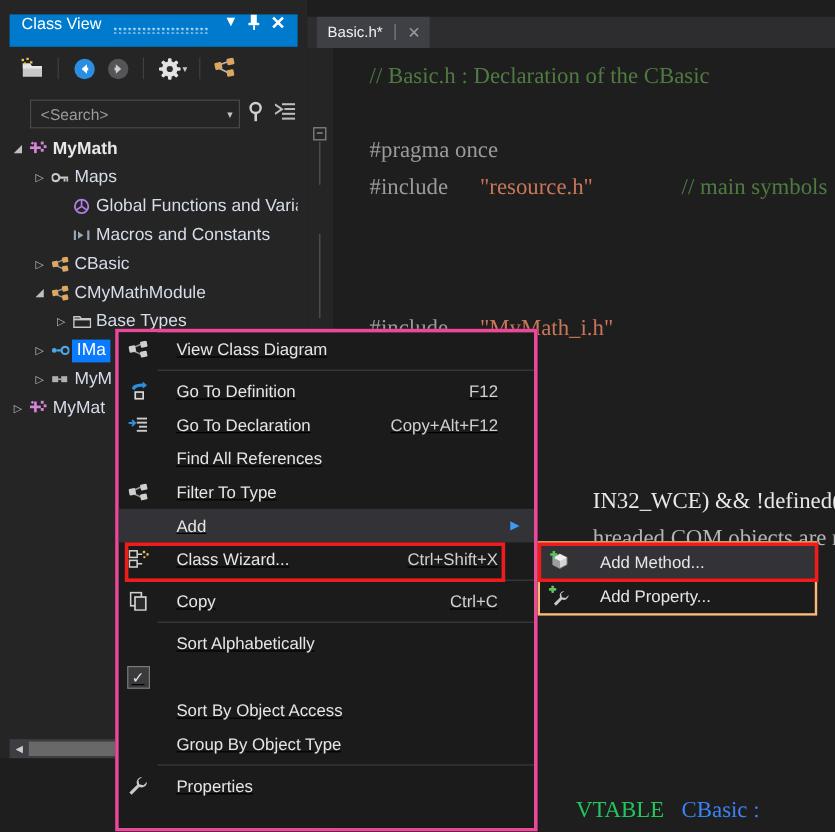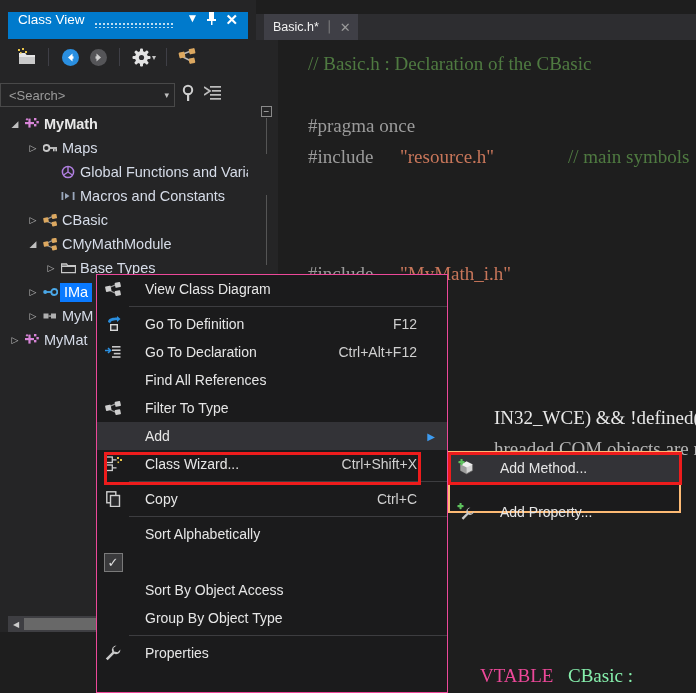--- a/index.html
+++ b/index.html
@@ -36,22 +36,22 @@
   #code {
     position: absolute; left: 22px; top: 40px; width: 418px; height: 653px;
     background: #1e1e1e; overflow: hidden;
     font-family: "Liberation Serif", "DejaVu Serif", serif;
     font-size: 19px; line-height: 31px;
     white-space: pre; color: #d4d4d4;
   }
   .c-comment { color: #4f7a41; }
   .c-pre     { color: #9b9b9b; }
   .c-str     { color: #c8765a; }
-  .c-kw      { color: #ec4899; }
-  .c-type    { color: #86efac; }
+  .c-kw      { color: #22c55e; }
+  .c-type    { color: #3b82f6; }
   .c-plain   { color: #b5b5b5; }
   .c-white   { color: #e8e8e8; }
   .code-line { position: absolute; left: 10px; }
   .fold-box {
     position: absolute; width: 11px; height: 11px;
     border: 1px solid #8a8a8a; color: #c0c0c0;
     font-family: "Liberation Sans", sans-serif;
     font-size: 10px; line-height: 9px; text-align: center;
   }
   .fold-line { position: absolute; width: 1px; background: #555; }
@@ -80,21 +80,21 @@
   #cv-close { font-size: 15px; font-weight: bold; }
 
   #cv-toolbar {
     position: absolute; left: 8px; top: 41px; width: 240px; height: 32px;
     display: flex; align-items: center; gap: 2px; padding-left: 6px;
   }
   .tb-sep { width: 1px; height: 18px; background: #3f3f46; margin: 0 6px; }
   .tb-icon { width: 26px; height: 26px; display: flex; align-items: center; justify-content: center; }
 
   #cv-searchrow {
-    position: absolute; left: 0; top: 82px; width: 240px; height: 26px;
+    position: absolute; left: 25px; top: 82px; width: 240px; height: 26px;
     display: flex; align-items: center; gap: 6px;
   }
   #cv-search {
     width: 175px; height: 24px; background: #252526;
     border: 1px solid #494949; color: #9a9a9a;
     display: flex; align-items: center; justify-content: space-between;
     padding: 0 5px 0 8px; font-size: 13px;
   }
   #cv-search .sc-caret { color: #c0c0c0; font-size: 9px; }
 
@@ -124,21 +124,21 @@
   }
   #cv-hscroll .hs-thumb {
     position: absolute; left: 16px; top: 2px; width: 76px; height: 12px;
     background: #686868;
   }
   #cv-below { position: absolute; left: 0; top: 632px; width: 256px; height: 61px; background: #1e1e1e; }
 
   
   #ctxmenu {
     position: absolute; left: 96px; top: 274px; width: 352px; height: 419px;
-    background: #1b1b1c; border: 1px solid #ec4899;
+    background: #1b1b1c; border: 3px solid #ec4899; text-decoration: underline;
   }
   #ctx-rail {
     position: absolute; left: 0; top: 0; width: 32px; height: 100%;
     background: #1b1b1c;
   }
   .mi {
     position: relative; height: 28px; display: flex; align-items: center;
     color: #e6e6e6; font-size: 14px; cursor: default;
   }
   .mi .mi-icon { width: 32px; flex: none; display: flex; align-items: center; justify-content: center; }
@@ -453,21 +453,21 @@
               <path d="M0 5.5 L5 5.5 M3 3 L5.6 5.5 L3 8" stroke="#2a8fe0" stroke-width="1.5" fill="none"></path>
               <g fill="#c9c9c9">
                 <rect x="7" y="1" width="8.5" height="1.6"></rect>
                 <rect x="7" y="4.4" width="8.5" height="1.6"></rect>
                 <rect x="8.8" y="7.8" width="6.7" height="1.6"></rect>
                 <rect x="7" y="11.2" width="8.5" height="1.6"></rect>
               </g>
             </svg>
           </span>
           <span class="mi-label">Go To Declaration</span>
-          <span class="mi-shortcut">Ctrl+Alt+F12</span>
+          <span class="mi-shortcut">Copy+Alt+F12</span>
         </div>
         <div class="mi">
           <span class="mi-icon"></span>
           <span class="mi-label">Find All References</span>
         </div>
         <div class="mi">
           <span class="mi-icon">
             <svg width="17" height="15" viewBox="0 0 17 15" xmlns="http://www.w3.org/2000/svg">
               <path d="M4.5 5.5 L11 2.7" stroke="#9a9a9a" stroke-width="1.3"></path>
               <path d="M4.5 8.5 L11 11.5" stroke="#9a9a9a" stroke-width="1.3"></path>
@@ -551,21 +551,21 @@
               <path d="M9.6 2.6 L15.6 5.6 L9.6 8.6 L3.6 5.6 Z" fill="#efefef"></path>
               <path d="M9.6 8.6 V14.8 L3.6 11.6 V5.6 Z" fill="#9d9d9d"></path>
               <g fill="#5ec25e">
                 <rect x="3.5" y="0" width="2.1" height="6.2" rx="0.6"></rect>
                 <rect x="1.4" y="2.1" width="6.2" height="2.1" rx="0.6"></rect>
               </g>
             </svg>
           </span>
           <span class="mi-label">Add Method...</span>
         </div>
-        <div class="mi" style="height: 29px; margin-top: 15px;">
+        <div class="mi" style="height: 29px;">
           <span class="mi-icon">
             <svg width="18" height="17" viewBox="0 0 18 17" xmlns="http://www.w3.org/2000/svg">
               <path d="M13.4 4.4 a4 4 0 0 0 -3.7 5.6 L4.6 15 l1.7 1.7 L11.4 11.6 a4 4 0 0 0 5.5 -3.7 L14.4 10.4 L11.2 9.8 L10.6 6.6 Z" fill="#c9c9c9"></path>
               <g fill="#5ec25e">
                 <rect x="2.5" y="0" width="2.1" height="6.2" rx="0.6"></rect>
                 <rect x="0.4" y="2.1" width="6.2" height="2.1" rx="0.6"></rect>
               </g>
             </svg>
           </span>
           <span class="mi-label">Add Property...</span>

